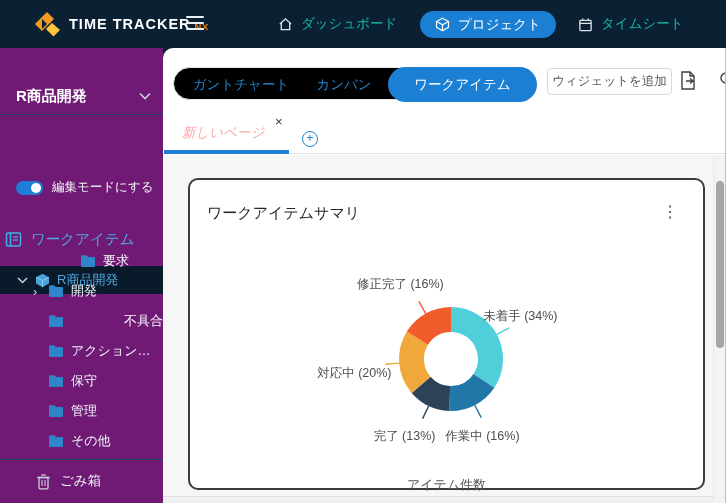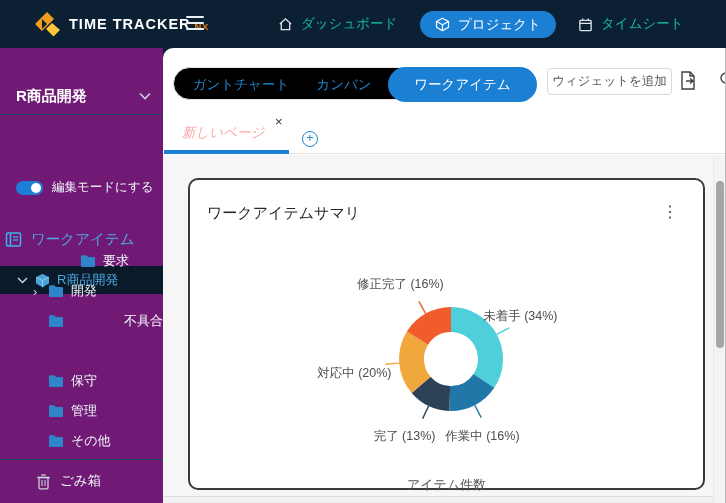--- a/index.html
+++ b/index.html
@@ -190,20 +190,27 @@
       </svg>
       <span class="folder-label">開発</span>
     </div>
     <div class="folder-row" style="top:259px;justify-content:space-between;">
 
       <svg width="16" height="14" viewBox="0 0 16 14">
         <path d="M1 2.2 Q1 1.2 2 1.2 H6.2 L8 3 H14 Q15 3 15 4 V12 Q15 13 14 13 H2 Q1 13 1 12 Z" fill="#2E86C8"></path>
       </svg>
       <span class="folder-label">不具合</span>
     </div>
+    <div class="folder-row" style="top:289px;">
+
+      <svg width="16" height="14" viewBox="0 0 16 14">
+        <path d="M1 2.2 Q1 1.2 2 1.2 H6.2 L8 3 H14 Q15 3 15 4 V12 Q15 13 14 13 H2 Q1 13 1 12 Z" fill="#2E86C8"></path>
+      </svg>
+      <span class="folder-label">アクション…</span>
+    </div>
     <div class="folder-row" style="top:319px;">
 
       <svg width="16" height="14" viewBox="0 0 16 14">
         <path d="M1 2.2 Q1 1.2 2 1.2 H6.2 L8 3 H14 Q15 3 15 4 V12 Q15 13 14 13 H2 Q1 13 1 12 Z" fill="#2E86C8"></path>
       </svg>
       <span class="folder-label">保守</span>
     </div>
     <div class="folder-row" style="top:349px;">
 
       <svg width="16" height="14" viewBox="0 0 16 14">

